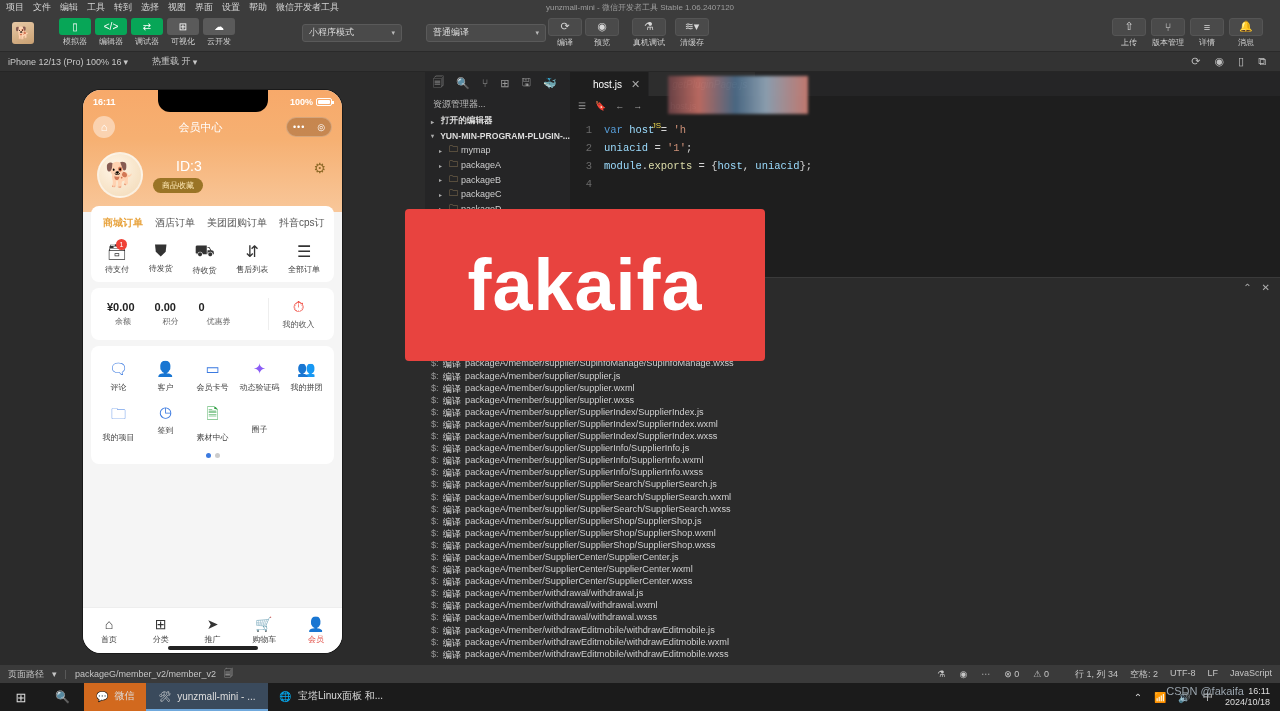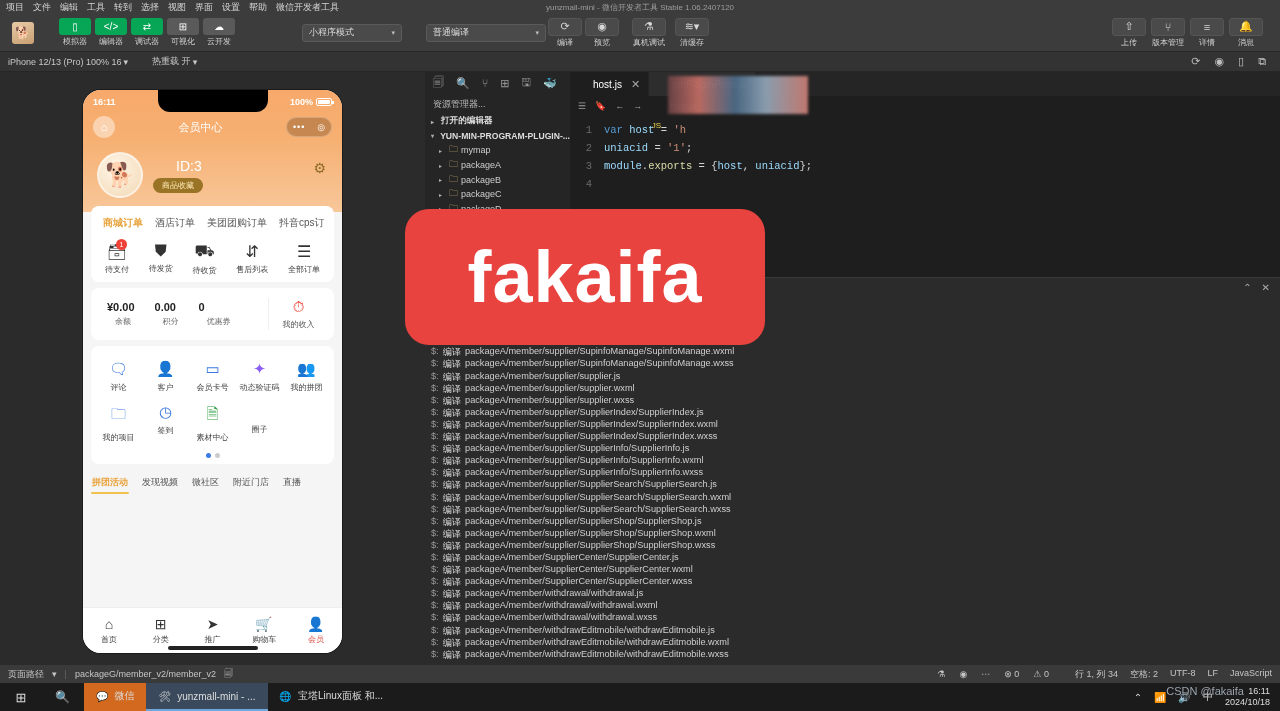--- a/index.html
+++ b/index.html
@@ -268,22 +268,22 @@
     height: 28px; display: flex; align-items: center; gap: 6px; padding: 0 12px;
     border-bottom: 2px solid transparent; max-width: 140px; white-space: nowrap; overflow:hidden;
   }
   .tk-item.wechat { background: #d2691e; }
   .tk-item.active { background: #3a4a5c; border-bottom-color: #6fa8dc; }
   .tk-right { margin-left: auto; display: flex; align-items: center; gap: 12px; padding-right: 10px; font-size: 10px; }
   .tk-clock { text-align: right; line-height: 11px; font-size: 9px; }
 
   
   .wm-big {
-    position: absolute; left: 405px; top: 209px; width: 360px; height: 136px;
-    background: #e8433f; border-radius: 24px; display: flex; align-items: center;
+    position: absolute; left: 405px; top: 209px; width: 360px; height: 152px;
+    background: #e8433f; border-radius: 4px; display: flex; align-items: center;
     justify-content: center; color: #fff; font-size: 72px; font-weight: bold;
     letter-spacing: 1px; z-index: 50;
   }
   .wm-small {
     position: absolute; right: 36px; bottom: 14px; z-index: 60;
     font-size: 11px; color: #9aa4ad; display: flex; align-items: center; gap: 4px;
   }
   .wm-blur {
     position: absolute; left: 668px; top: 76px; width: 140px; height: 38px; z-index: 40;
     background: linear-gradient(90deg,#6a4246 0%,#c06c63 22%, #4b6a86 48%, #8fa3b5 70%, #c97c72 100%);
@@ -528,27 +528,20 @@
               <span class="gl" style="color:#fff">·</span>
               <span class="lb">圈子</span>
             </div>
           </div>
           <div class="dots2">
             <i class="on"></i>
             <i></i>
           </div>
         </div>
 
-        <div class="bottomtabs">
-          <span class="bt active">拼团活动</span>
-          <span class="bt">发现视频</span>
-          <span class="bt">微社区</span>
-          <span class="bt">附近门店</span>
-          <span class="bt">直播</span>
-        </div>
 
         <div class="tabbar">
           <div class="tb">
             <span class="gl">⌂</span>
             <span class="lb">首页</span>
           </div>
           <div class="tb">
             <span class="gl">⊞</span>
             <span class="lb">分类</span>
           </div>

